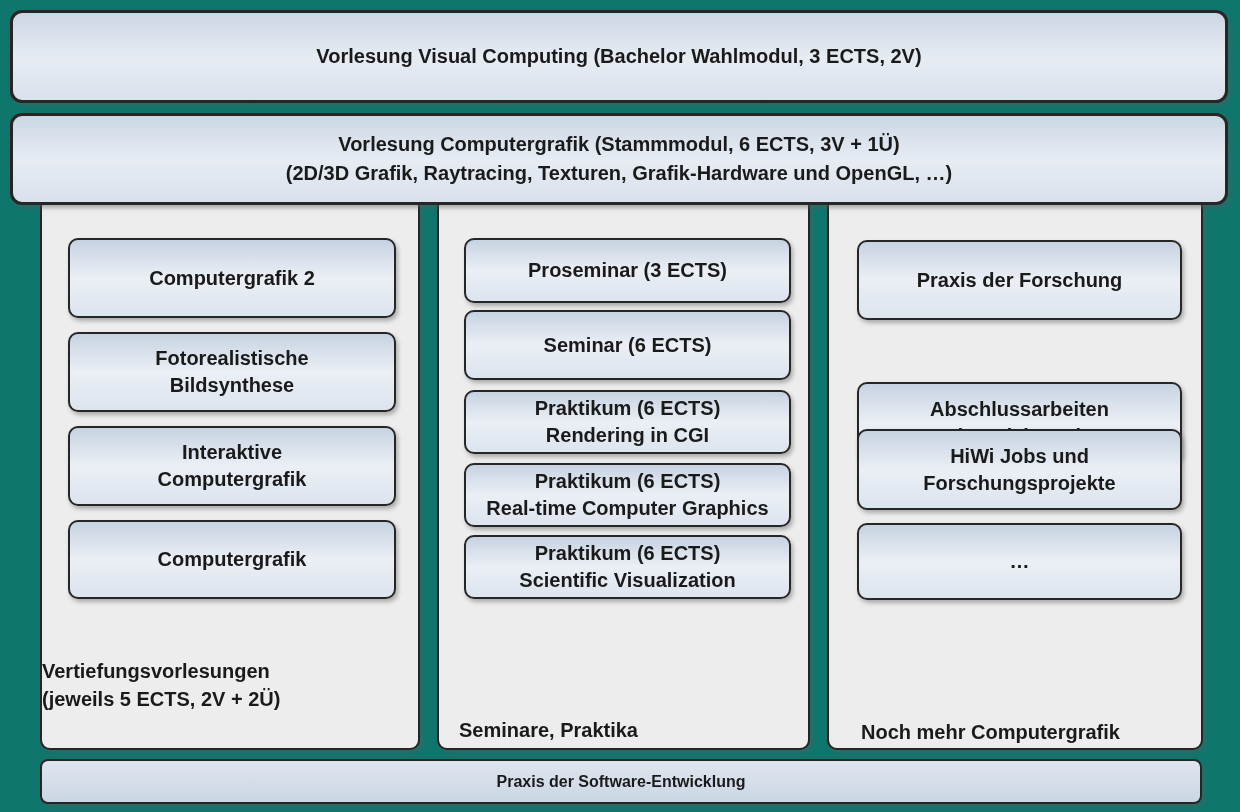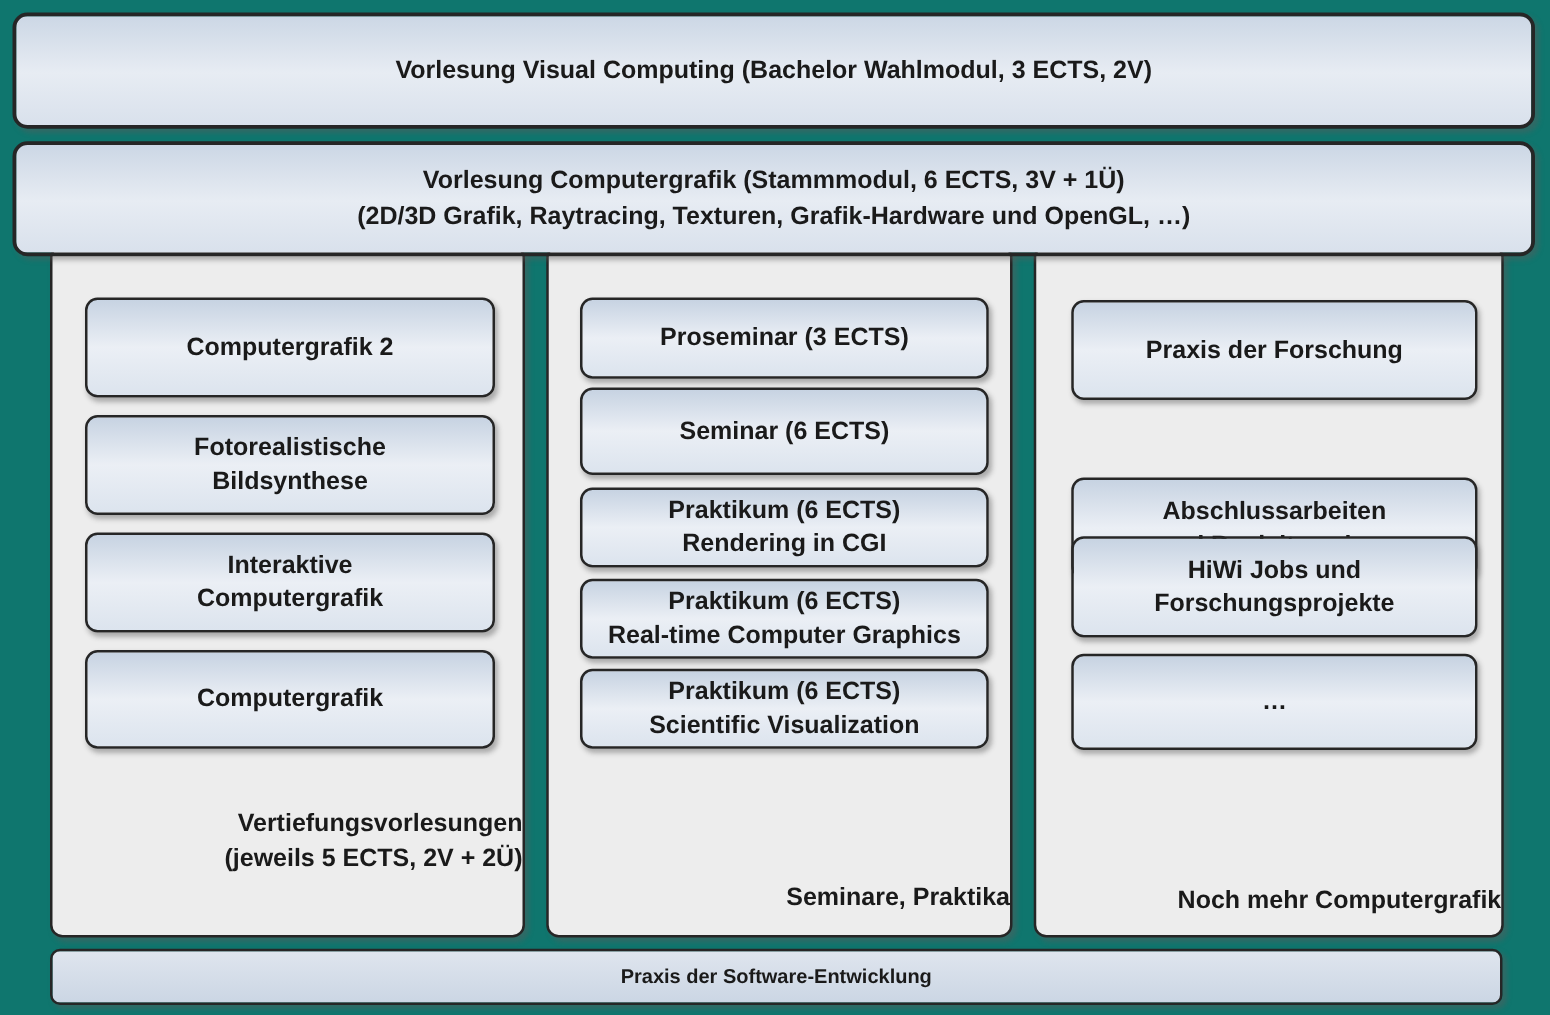--- a/index.html
+++ b/index.html
@@ -43,21 +43,21 @@
     position: absolute;
     border: 2.5px solid #262626; border-radius: 10px;
     background: linear-gradient(to bottom, #c7d3e2 0%, #ebeff5 50%, #dce4ee 100%);
     box-shadow: 2px 3px 4px rgba(90,90,90,0.45);
     display: flex; flex-direction: column; align-items: center; justify-content: center;
     text-align: center; font-weight: bold; font-size: 20px; line-height: 27px;
   }
   .cbox span { display: block; }
   .col-footer {
     position: absolute; left: 0; width: 100%;
-    text-align: right; font-weight: bold; font-size: 20px; line-height: 28px;
+    text-align: left; font-weight: bold; font-size: 20px; line-height: 28px; margin-top: 12px;
   }
   .col-footer span { display: block; }
 </style>
 </head>
 <body>
 
 <div class="canvas">
 
   <div class="bar bar-top">
     <span>Vorlesung Visual Computing (Bachelor Wahlmodul, 3 ECTS, 2V)</span>

